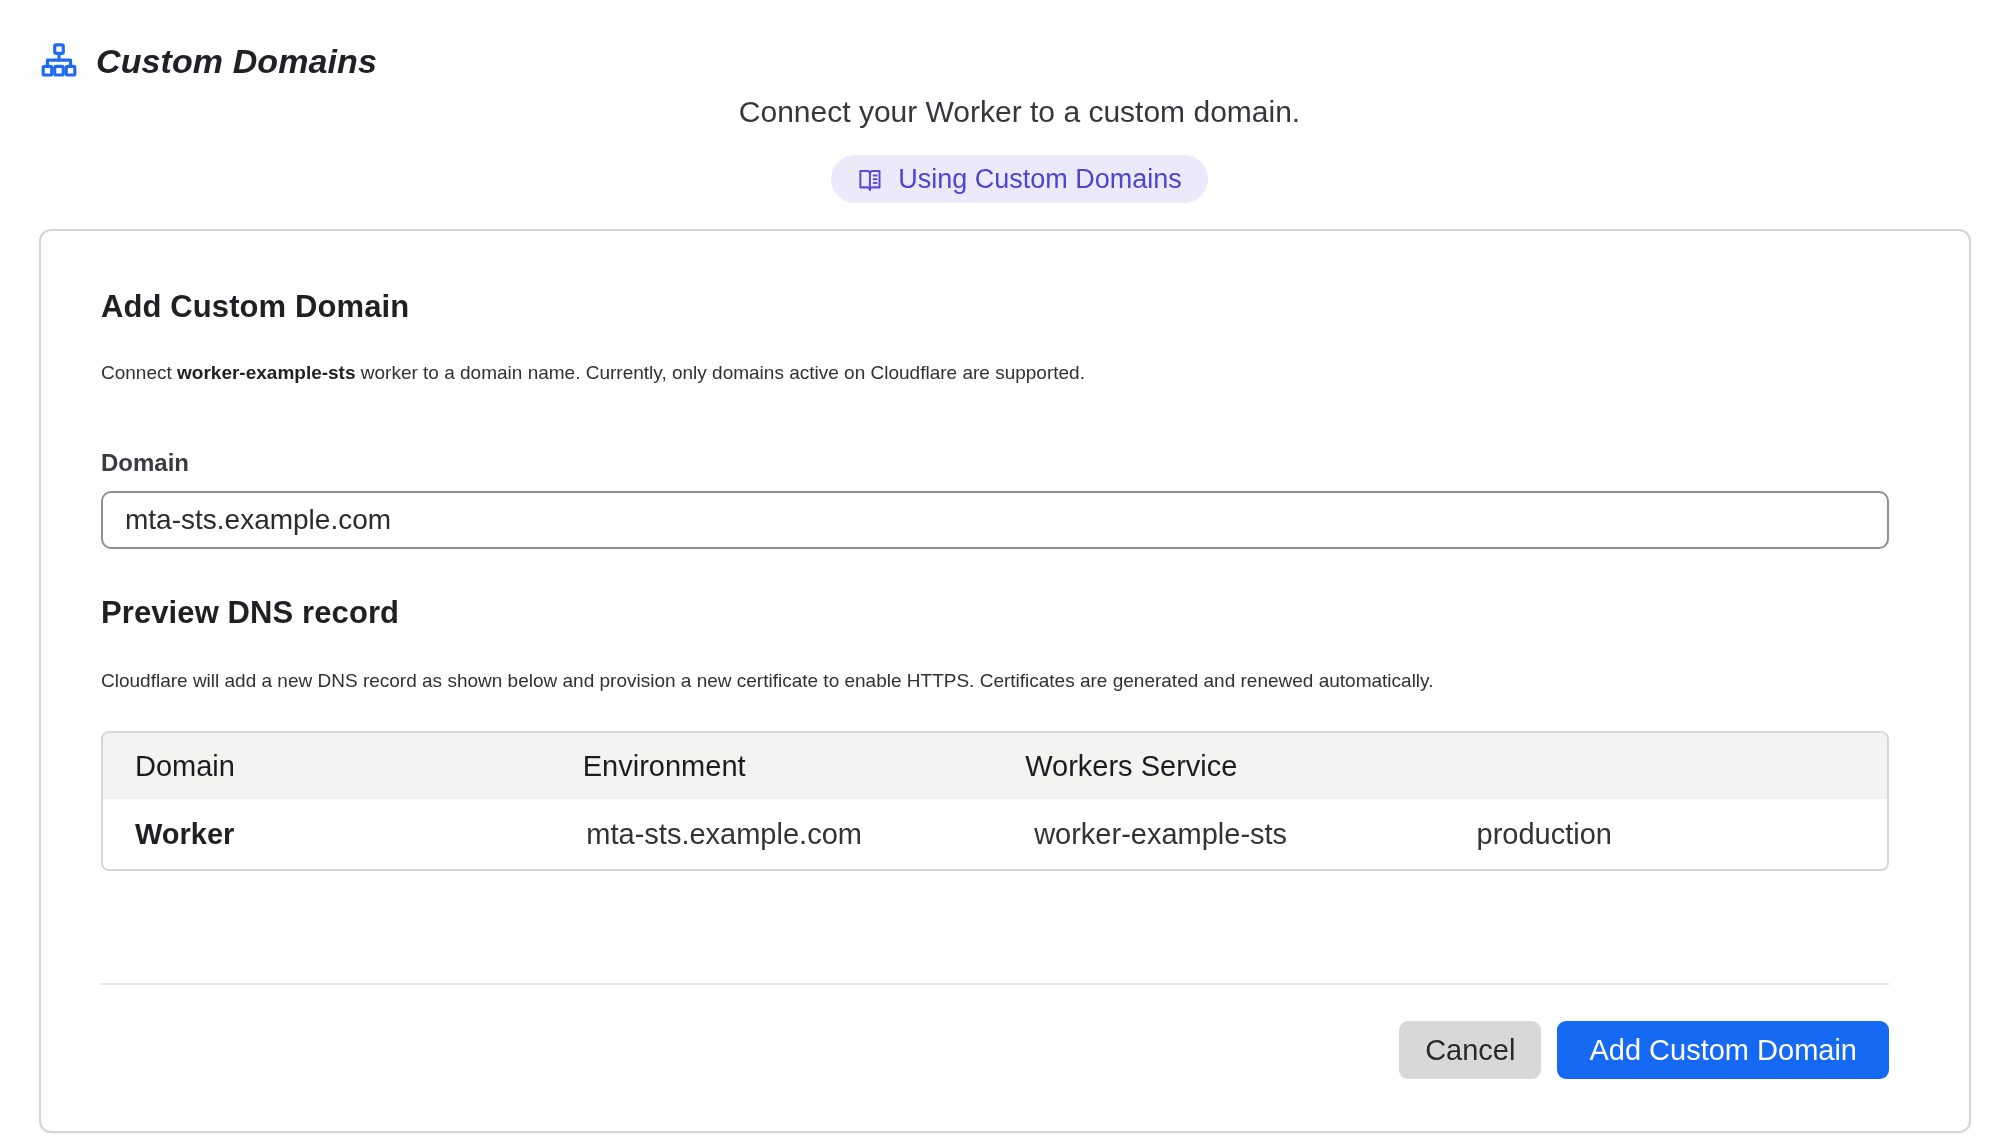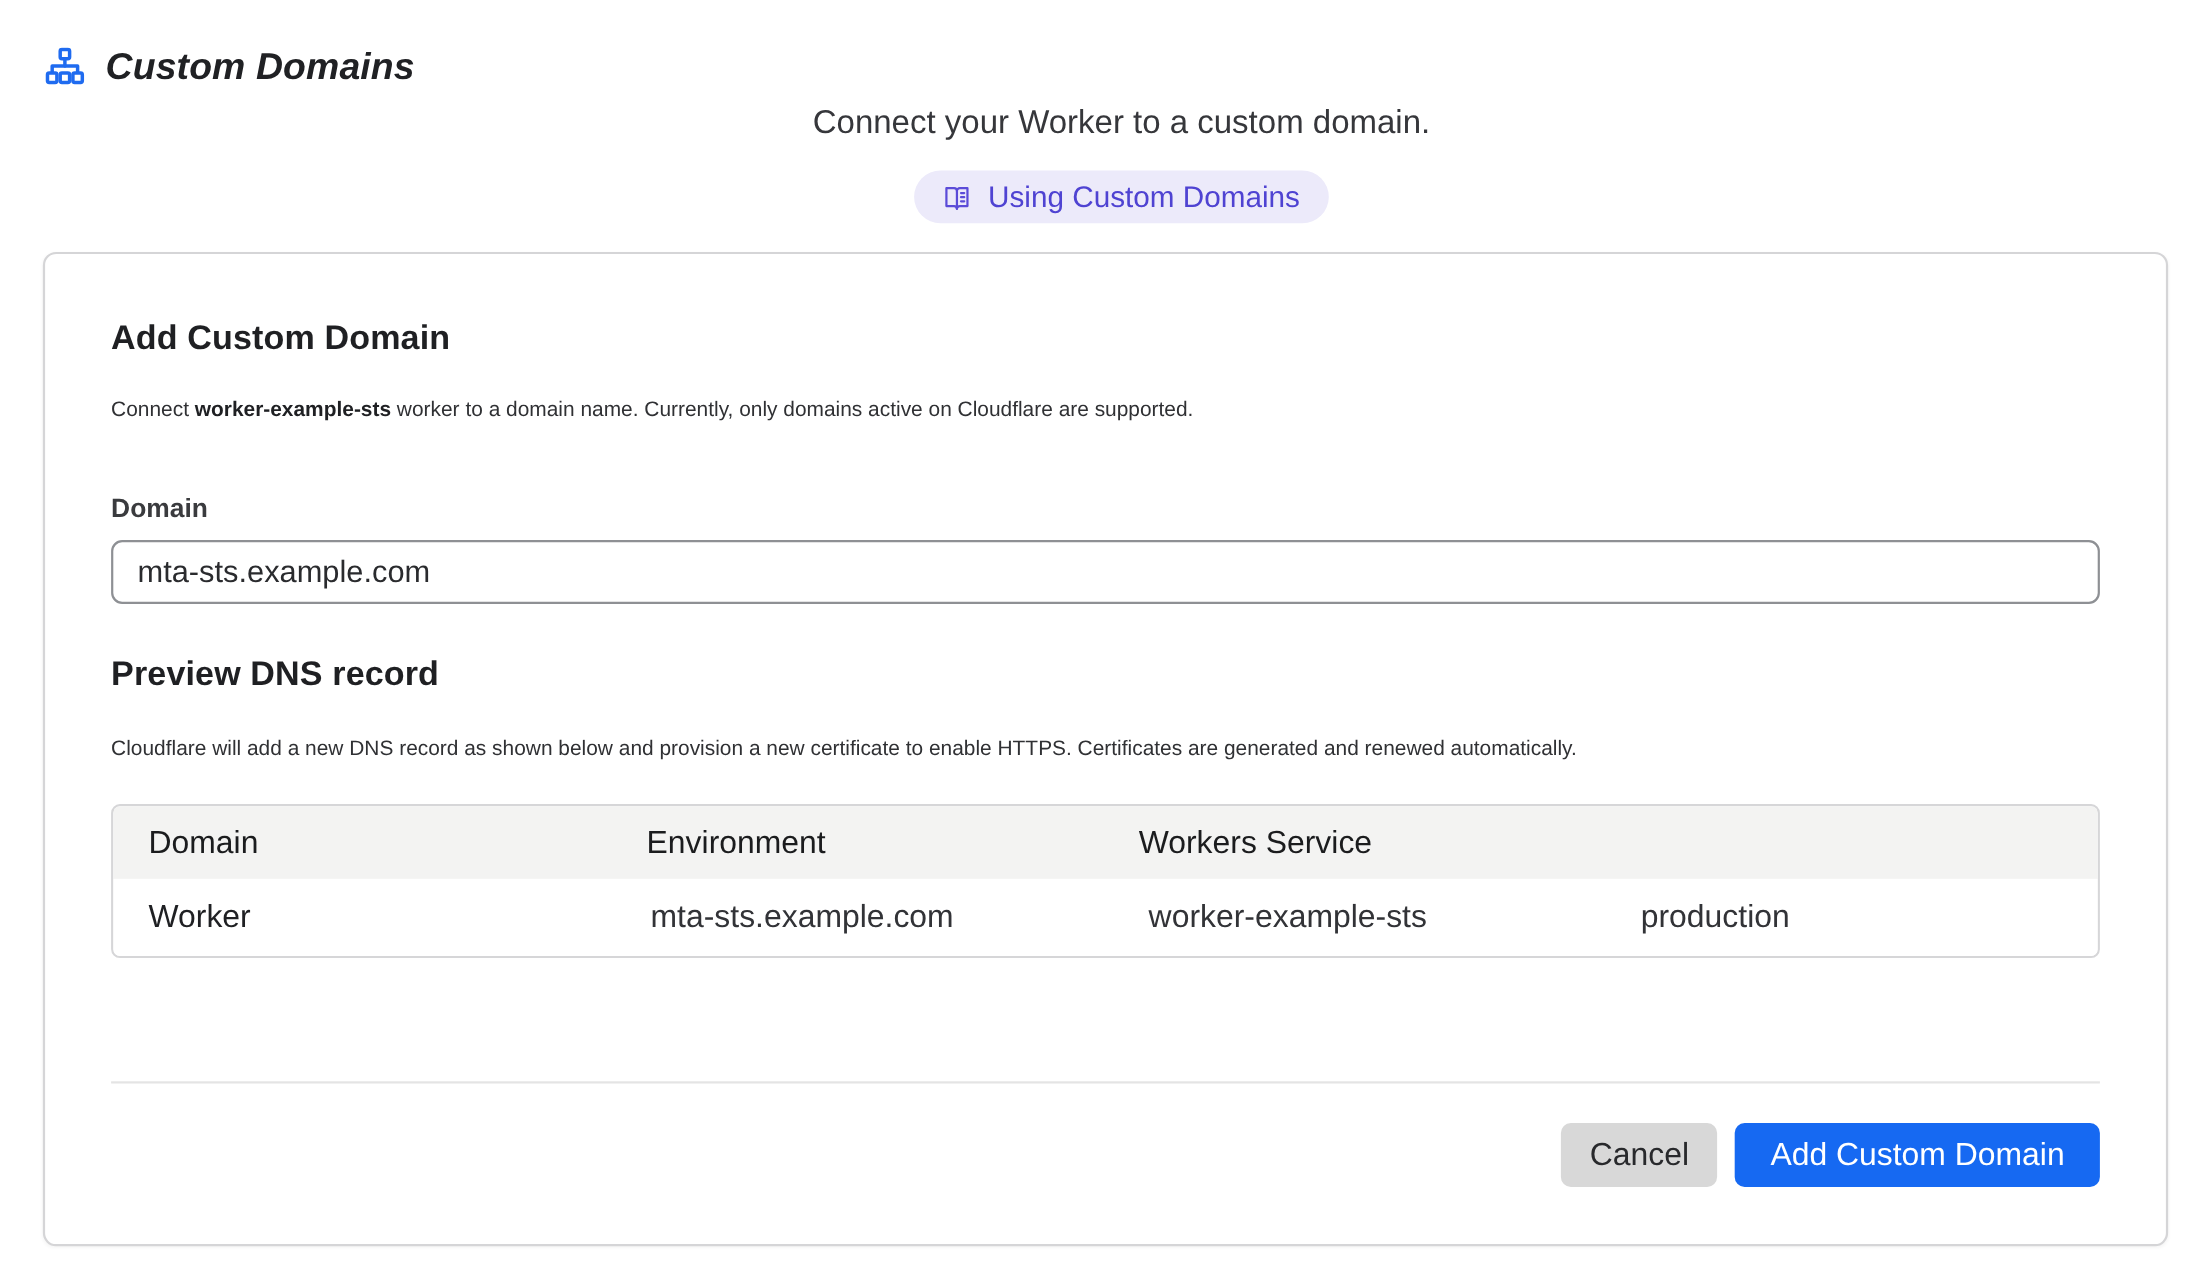--- a/index.html
+++ b/index.html
@@ -30,21 +30,21 @@
   .book-icon { width: 27px; height: 27px; display: block; }
 
   
   .card {
     margin: 26px 28px 0 39px;
     width: 1932px;
     border: 2px solid #d5d5d7;
     border-radius: 12px;
     background: #ffffff;
     box-shadow: 0 1px 3px rgba(0,0,0,0.04);
-    padding: 58px 60px 52px 60px;
+    padding: 58px 80px 52px 60px;
   }
 
   .card h2 { font-size: 31px; font-weight: 700; color: #1f2023; letter-spacing: 0.1px; }
 
   .desc { font-size: 19px; color: #303134; line-height: 40px; }
   .dialog-desc { margin-top: 28px; }
   .dialog-desc b { font-weight: 700; color: #1f2023; }
 
   .field-label { display: block; margin-top: 56px; font-size: 24px; font-weight: 700; color: #3a3b3e; }
   .domain-input {
@@ -70,21 +70,21 @@
   }
   .t-row { display: flex; align-items: center; }
   .t-head { background: #f3f3f2; height: 66px; }
   .t-body { background: #ffffff; height: 70px; }
   .t-cell { padding-left: 32px; font-size: 29px; color: #323337; white-space: nowrap; overflow: hidden; }
   .t-head .t-cell { color: #1b1c1e; }
   .col-1 { width: 25.3%; }
   .col-2 { width: 25.1%; }
   .col-3 { width: 24.8%; }
   .col-4 { width: 24.8%; }
-  .cell-type-value { font-weight: 400; color: #1f2023; }
+  .cell-type-value { font-weight: 700; color: #1f2023; }
 
   
   .footer-divider { margin-top: 112px; height: 2px; background: #e4e4e4; width: 100%; }
   .actions { margin-top: 36px; display: flex; justify-content: flex-end; gap: 16px; align-items: center; }
   .btn {
     height: 58px; border: none; border-radius: 9px;
     font-family: "Liberation Sans", "DejaVu Sans", sans-serif;
     font-size: 29px; cursor: pointer;
     display: inline-flex; align-items: center; justify-content: center;
   }

